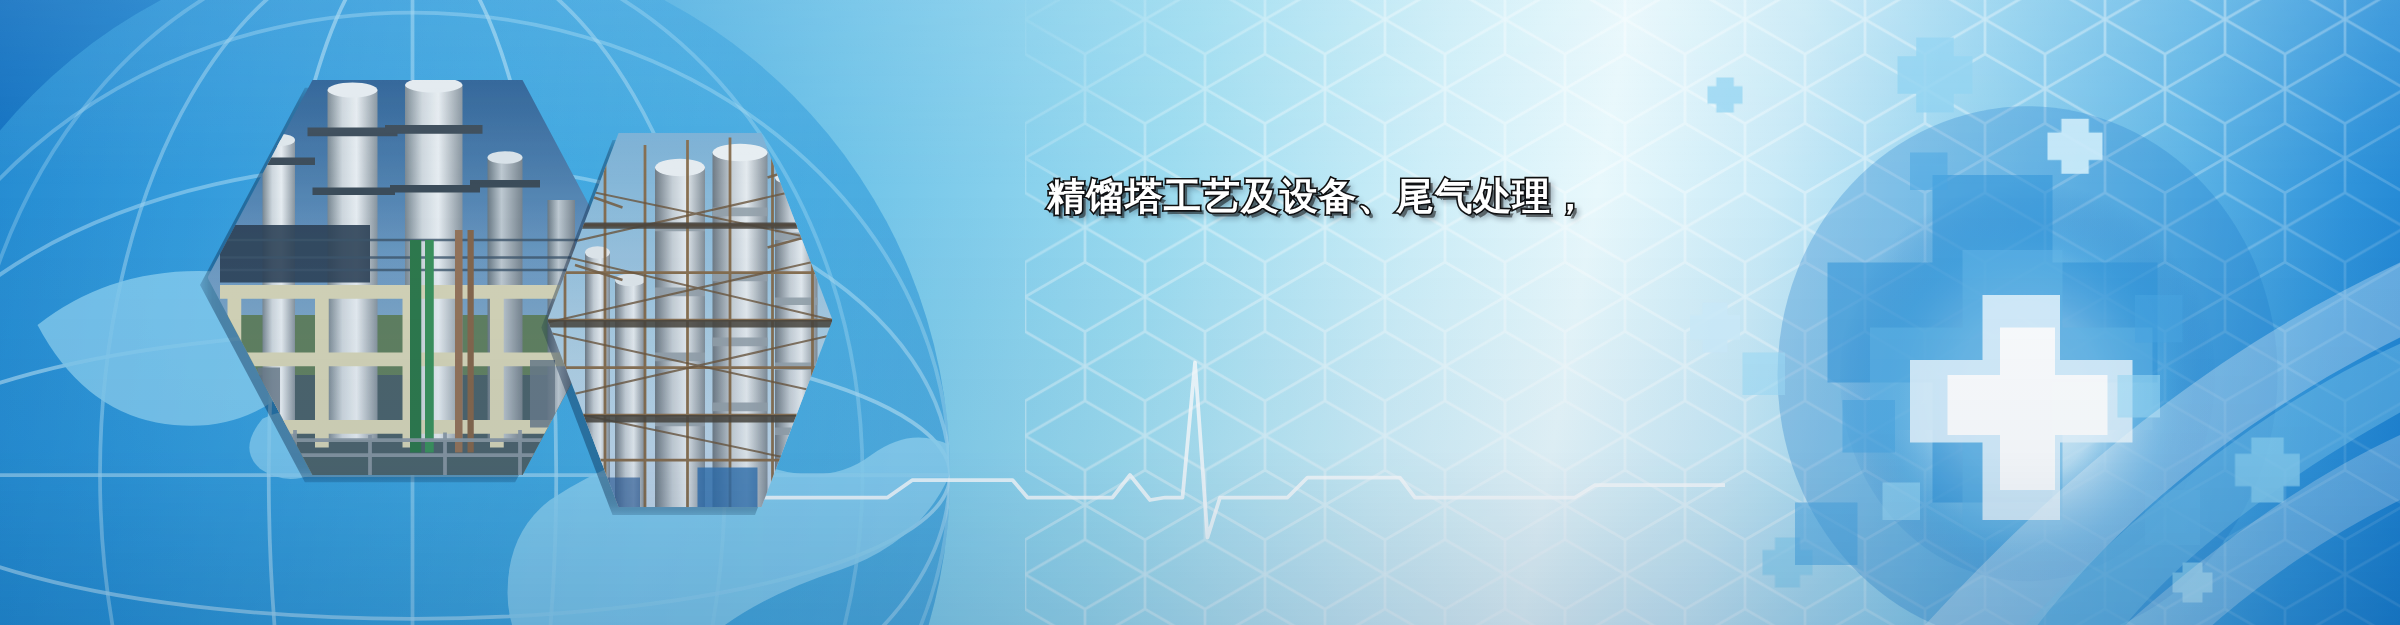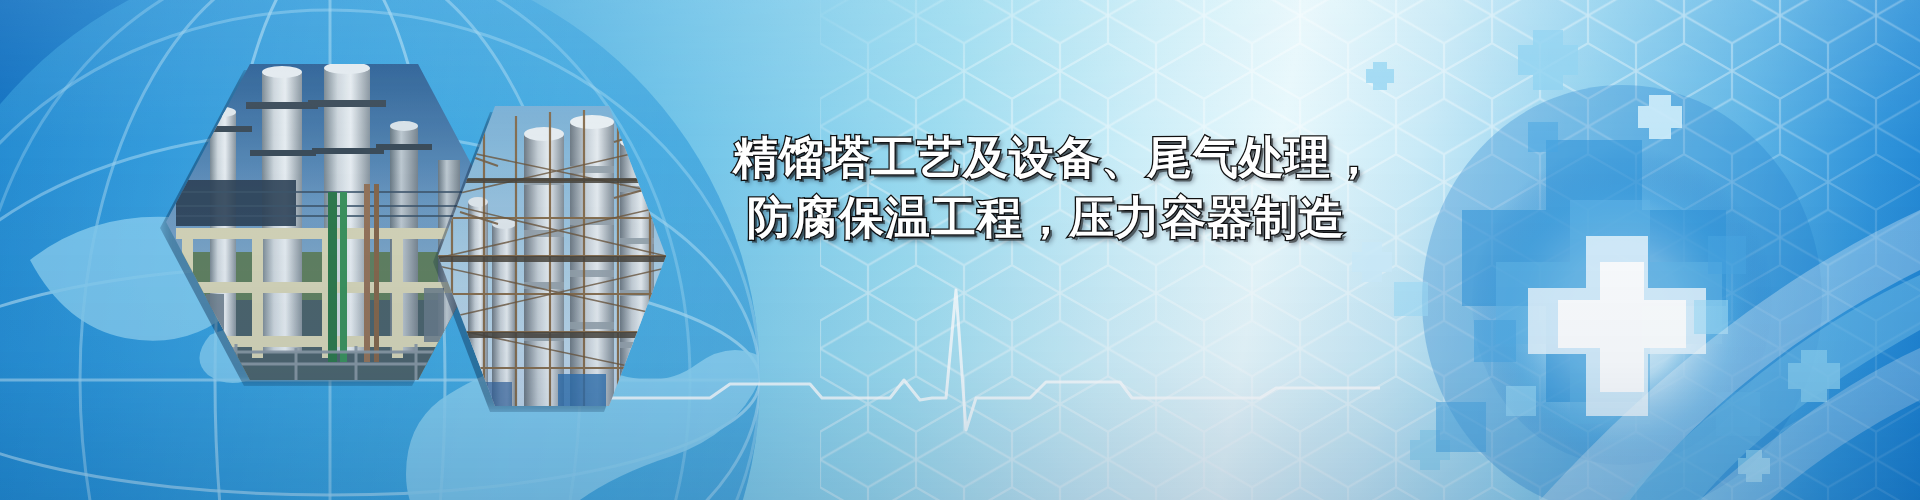--- a/index.html
+++ b/index.html
@@ -97,21 +97,21 @@
     position:absolute;
     left:640px;top:128px;
     width:800px;
     text-align:center;
     pointer-events:none;
   }
   .tline{
     display:block;
     font-family:"Liberation Sans","DejaVu Sans",sans-serif;
     font-weight:bold;
-    font-size:45px;
+    font-size:30px;
     line-height:60px;
     letter-spacing:1px;
     color:#ffffff;
     white-space:nowrap;
     -webkit-text-stroke:2.6px #111111;
     paint-order:stroke fill;
     text-shadow:
        3px 3px 0 rgba(20,20,20,.55),
        4px 4px 5px rgba(10,20,40,.45);
   }
@@ -401,16 +401,15 @@
       <rect x="40" y="276" width="34" height="24" fill="#35629b" opacity=".7"></rect>
       <rect x="196" y="272" width="32" height="28" fill="#3a74ad" opacity=".7"></rect>
       <rect width="228" height="300" fill="#2f6fb0" opacity=".05"></rect>
     </svg>
   </div>
 
   <div class="vshade"></div>
 
   <div class="textblock">
     <span class="tline l1">精馏塔工艺及设备、尾气处理，</span>
-    <span class="tline l3">防腐保温工程，压力容器制造</span>
   </div>
 
 </div>
 
 </body></html>

